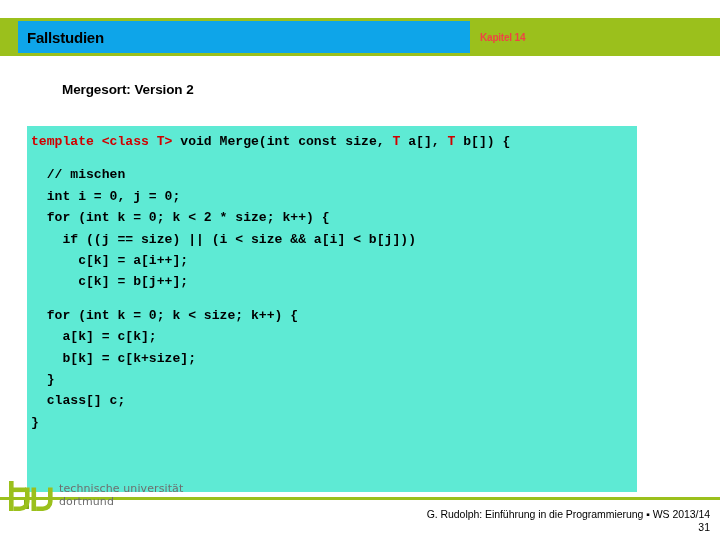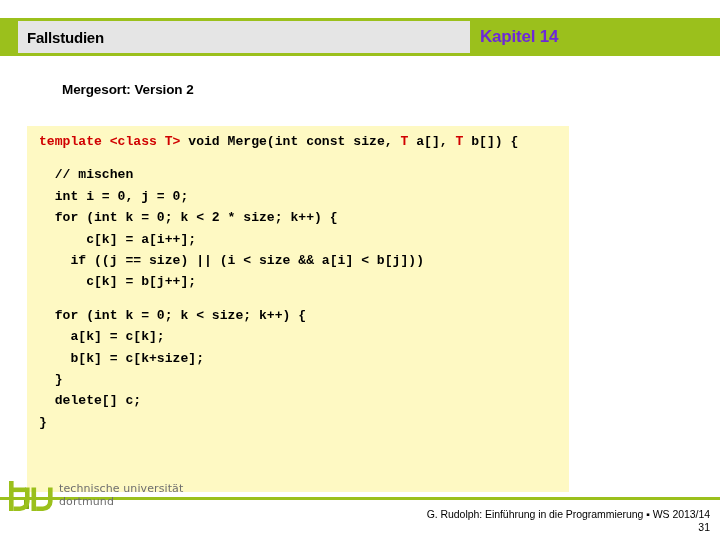--- a/index.html
+++ b/index.html
@@ -23,67 +23,67 @@
     width: 720px;
     height: 38px;
     background: var(--accent, #9BC01C);
   }
   #header-title-box {
     position: absolute;
     left: 18px;
     top: 21px;
     width: 452px;
     height: 32px;
-    background: #e5e5e5;
+    background: #0ea5e9;
     display: flex;
     align-items: center;
     text-align: center;
   }
   #header-title-box .title-text {
     font-size: 15px;
     font-weight: bold;
     color: #000000;
     padding-left: 9px;
     letter-spacing: -0.2px;
   }
   #header-chapter {
     position: absolute;
     left: 480px;
     top: 21px;
     height: 32px;
     display: flex;
     align-items: center;
-    font-size: 17px;
-    font-weight: bold;
-    color: #6d28d9;
+    font-size: 10px;
+    font-weight: bold;
+    color: #ef4444;
     letter-spacing: -0.2px;
   }
 
   
   #subtitle {
     position: absolute;
     left: 30px;
     top: 82px;
     font-size: 13.5px;
     font-weight: bold;
     color: #000000;
     letter-spacing: -0.1px;
     margin-left: 32px;
   }
 
   
   #code-block {
     position: absolute;
     left: 27px;
     top: 126px;
-    width: 542px;
+    width: 610px;
     height: 366px;
-    background: #fef9c3;
+    background: #5eead4;
     box-sizing: border-box;
-    padding: 5px 0 0 12px;
+    padding: 5px 0 0 4px;
   }
   #code-block .code-line {
     font-family: "Liberation Mono", "DejaVu Sans Mono", monospace;
     font-size: 13.1px;
     font-weight: bold;
     color: #000000;
     line-height: 21.4px;
     white-space: pre;
     letter-spacing: 0px;
     height: 21.4px;
@@ -165,29 +165,29 @@
 <div id="header-chapter">Kapitel 14</div>
 
 <div id="subtitle">Mergesort: Version 2</div>
 
 <div id="code-block">
     <div class="code-line"><span class="kw" style="color: rgb(208, 0, 0);">template &lt;class T&gt;</span><span> void Merge(int const size, </span><span class="kw" style="color: rgb(208, 0, 0);">T</span><span> a[], </span><span class="kw" style="color: rgb(208, 0, 0);">T</span><span> b[]) {</span></div>
     <div class="code-line blank">&nbsp;</div>
     <div class="code-line"><span>  // mischen</span></div>
     <div class="code-line"><span>  int i = 0, j = 0;</span></div>
     <div class="code-line"><span>  for (int k = 0; k &lt; 2 * size; k++) {</span></div>
+    <div class="code-line"><span>    if ((j == size) || (i &lt; size &amp;&amp; a[i] &lt; b[j]))</span></div>
     <div class="code-line"><span>      c[k] = a[i++];</span></div>
-    <div class="code-line"><span>    if ((j == size) || (i &lt; size &amp;&amp; a[i] &lt; b[j]))</span></div>
     <div class="code-line"><span>      c[k] = b[j++];</span></div>
     <div class="code-line blank">&nbsp;</div>
     <div class="code-line"><span>  for (int k = 0; k &lt; size; k++) {</span></div>
     <div class="code-line"><span>    a[k] = c[k];</span></div>
     <div class="code-line"><span>    b[k] = c[k+size];</span></div>
     <div class="code-line"><span>  }</span></div>
-    <div class="code-line"><span>  delete[] c;</span></div>
+    <div class="code-line"><span>  class[] c;</span></div>
     <div class="code-line"><span>}</span></div>
   </div>
 
 <div id="footer-rule"></div>
 <div id="footer-tick"></div>
 
 <div id="logo">
   <svg class="logo-mark" viewBox="0 0 46 30">
     <rect x="1" y="0" width="4.6" height="30" fill="#9BC01C"></rect>
     <rect x="1" y="6.5" width="17" height="4.6" fill="#9BC01C"></rect>

